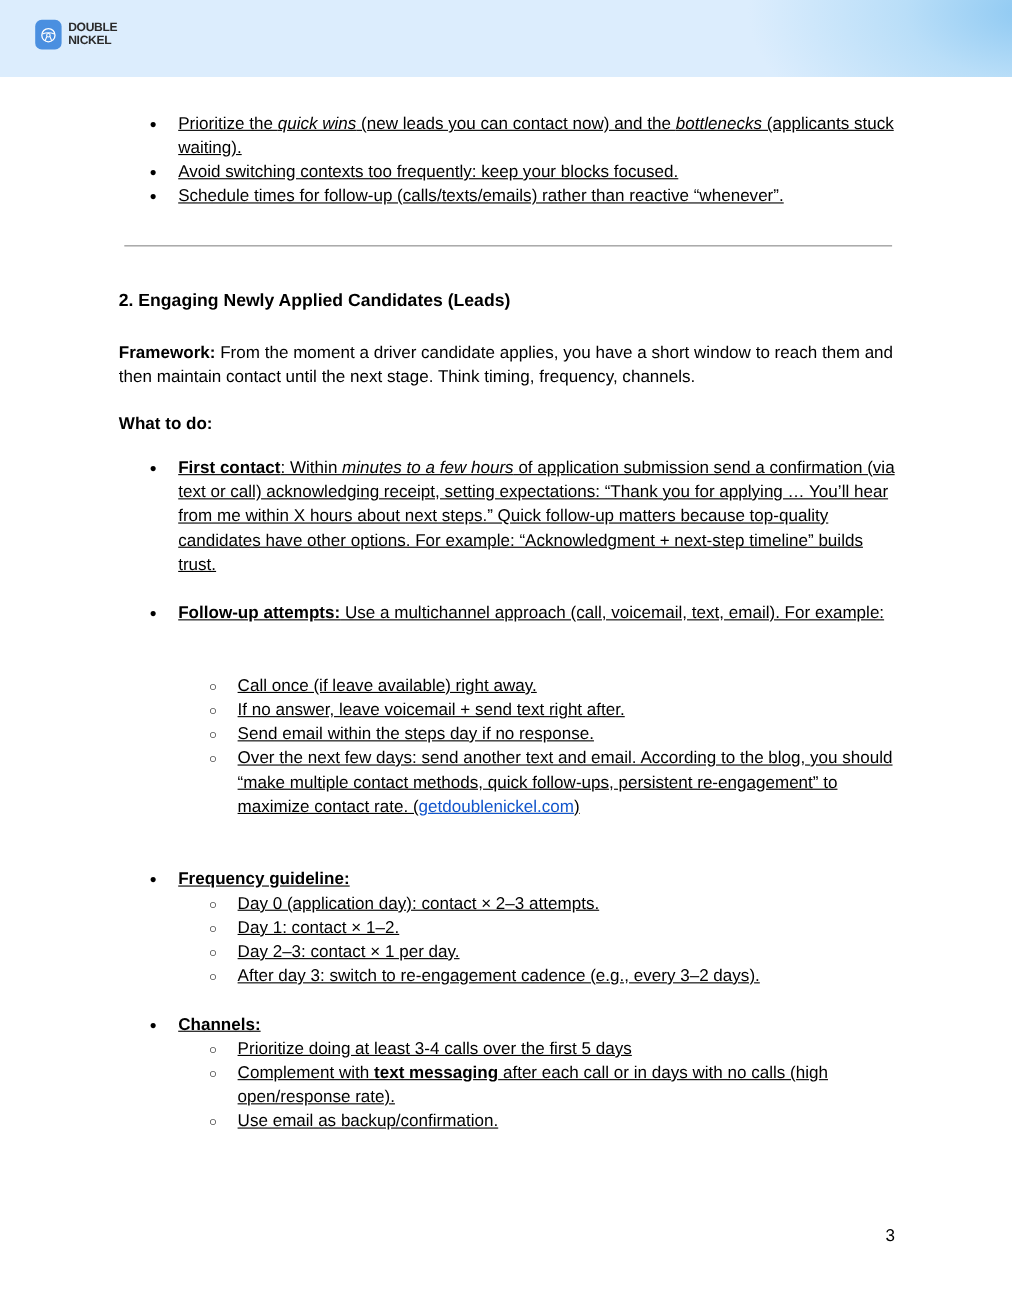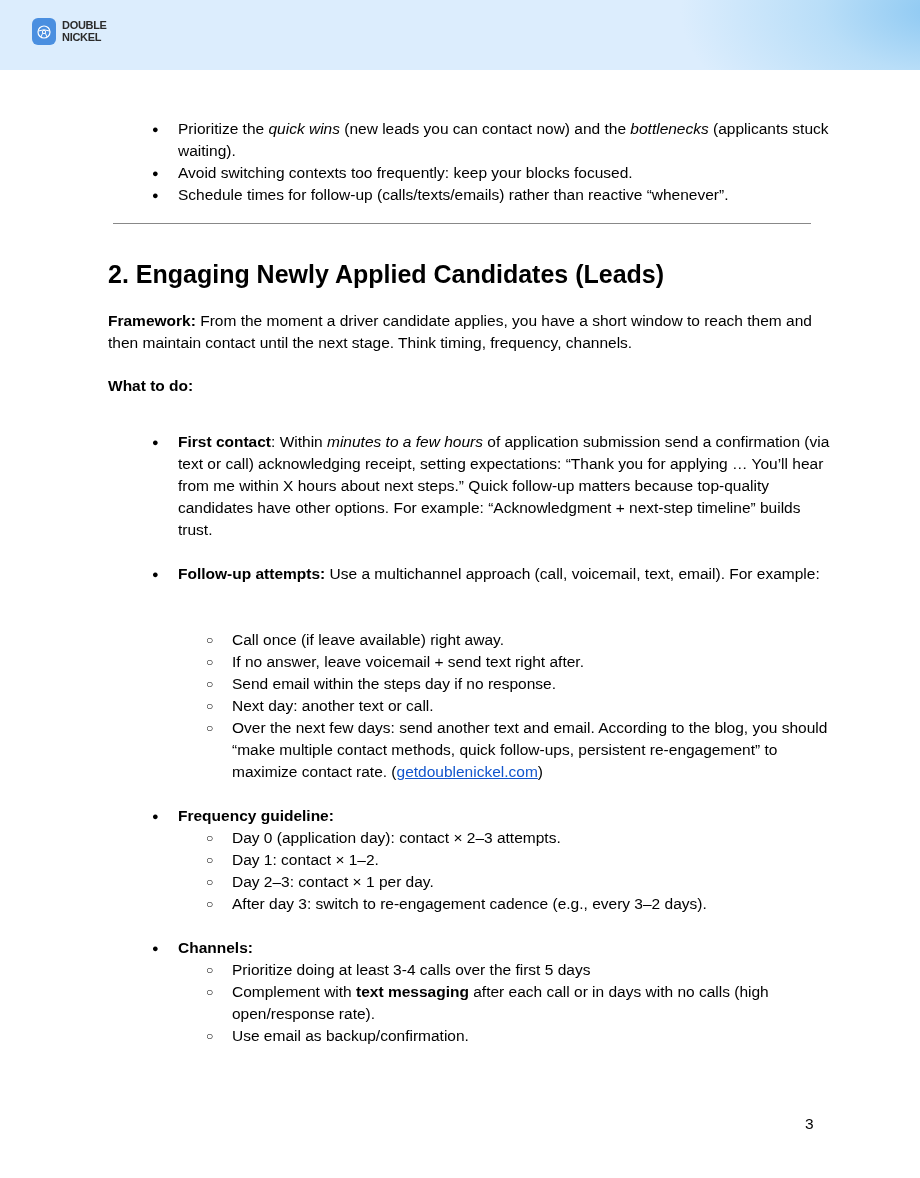--- a/index.html
+++ b/index.html
@@ -15,27 +15,27 @@
   .logo-mark {
     width: 24px; height: 27px; border-radius: 6px; background: #4a8fe0;
     display: flex; align-items: center; justify-content: center;
   }
   .logo-text {
     margin-left: 6px; font-family: "Liberation Sans", sans-serif; font-weight: bold;
     font-size: 11px; line-height: 11.5px; color: #2b2b2b; letter-spacing: -0.3px;
   }
   .content { position: absolute; left: 108px; top: 0; width: 712px; font-size: 15.5px; line-height: 22px; }
   .abs { position: absolute; }
-  ul { margin: 16px; padding: 0; list-style: none; }
+  ul { margin: 0; padding: 0; list-style: none; text-decoration: underline; }
   .b1 { position: relative; padding-left: 54px; }
   .b1::before { content: "●"; position: absolute; left: 28px; top: 0; font-size: 11px; }
   .b2 { position: relative; padding-left: 108px; }
   .b2::before { content: "○"; position: absolute; left: 82px; top: 0; font-size: 12px; }
   .rule { position: absolute; left: 113px; top: 223px; width: 698px; height: 0; border-top: 1.5px solid #888; }
-  h2 { margin: 0; font-size: 25px; font-weight: bold; line-height: 30px; }
+  h2 { margin: 0; font-size: 16px; font-weight: bold; line-height: 30px; }
   a { color: #1155cc; text-decoration: underline; }
   .pagenum { position: absolute; left: 805px; top: 1115px; font-size: 15.5px; }
 </style>
 </head>
 <body>
 
 <div class="header">
   <div class="logo">
     <div class="logo-mark">
       <svg width="16" height="16" viewBox="0 0 16 16">
@@ -73,21 +73,20 @@
     <li class="b1"><b>First contact</b><span>: Within </span><i>minutes to a few hours</i><span> of application submission send a confirmation (via text or call) acknowledging receipt, setting expectations: “Thank you for applying … You’ll hear from me within X hours about next steps.” Quick follow-up matters because top-quality candidates have other options. For example: “Acknowledgment + next-step timeline” builds trust.</span></li>
   </ul>
 
   <ul class="abs" style="top:547px; left:0; width:712px;">
     <li class="b1"><b>Follow-up attempts:</b><span> Use a multichannel approach (call, voicemail, text, email). For example:</span></li>
   </ul>
   <ul class="abs" style="top:613px; left:0; width:712px;">
     <li class="b2">Call once (if leave available) right away.</li>
     <li class="b2">If no answer, leave voicemail + send text right after.</li>
     <li class="b2">Send email within the steps day if no response.</li>
-    <li class="b2">Next day: another text or call.</li>
     <li class="b2"><span>Over the next few days: send another text and email. According to the blog, you should “make multiple contact methods, quick follow-ups, persistent re-engagement” to maximize contact rate. (</span><a>getdoublenickel.com</a><span>)</span></li>
   </ul>
 
   <ul class="abs" style="top:789px; left:0; width:712px;">
     <li class="b1"><b>Frequency guideline:</b></li>
   </ul>
   <ul class="abs" style="top:811px; left:0; width:712px;">
     <li class="b2">Day 0 (application day): contact × 2–3 attempts.</li>
     <li class="b2">Day 1: contact × 1–2.</li>
     <li class="b2">Day 2–3: contact × 1 per day.</li>

